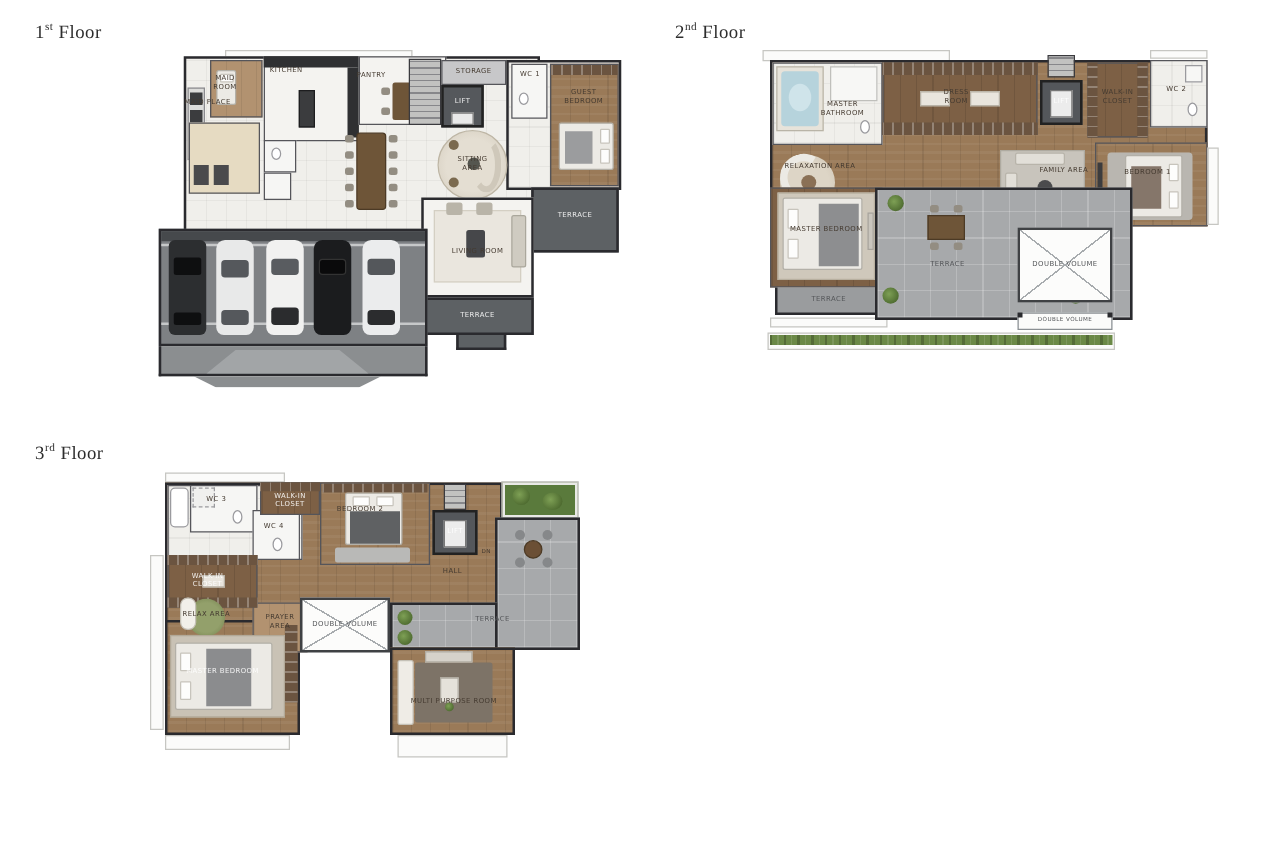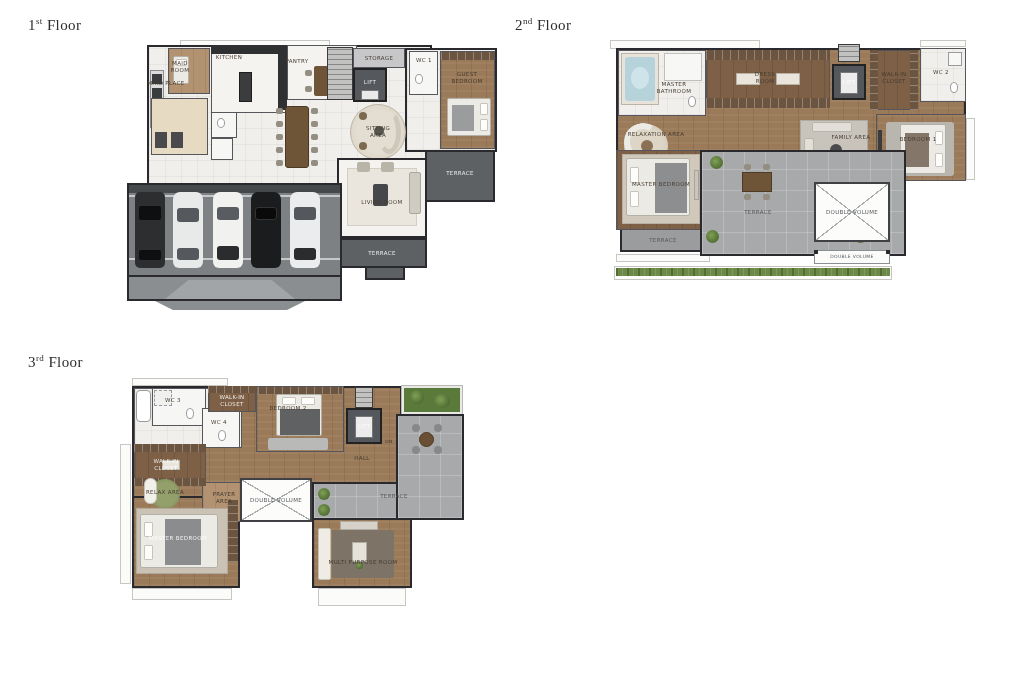--- a/index.html
+++ b/index.html
@@ -55,21 +55,21 @@
   .ccol{display:flex;flex-direction:column;justify-content:space-between;}
   .crow{display:flex;flex-direction:row;justify-content:space-between;}
   .ch{width:7px;height:6px;background:#938d82;border-radius:2px;}
 </style>
 </head>
 <body>
 
 <div id="canvas">
 
   <h2 class="title" style="left:28px;top:16px"><span>1</span><sup>st</sup> <span>Floor</span></h2>
-  <h2 class="title" style="left:515px;top:16px"><span>2</span><sup>nd</sup> <span>Floor</span></h2>
+  <h2 class="title" style="left:540px;top:16px"><span>2</span><sup>nd</sup> <span>Floor</span></h2>
   <h2 class="title" style="left:28px;top:353px"><span>3</span><sup>rd</sup> <span>Floor</span></h2>
 
   <div class="plan" style="left:125px;top:40px;width:372px;height:272px">
     <div class="a bal" style="left:55px;top:0;width:150px;height:8px"></div>
     <div class="a tile wall2" style="left:22px;top:5px;width:285px;height:150px"></div>
 
     <div class="a woodL wall1" style="left:43px;top:8px;width:42px;height:46px"></div>
     <div class="a bed" style="left:48px;top:16px;width:16px;height:28px">
         <div class="a pil" style="left:2px;top:2px;width:11px;height:7px"></div>
       </div>

